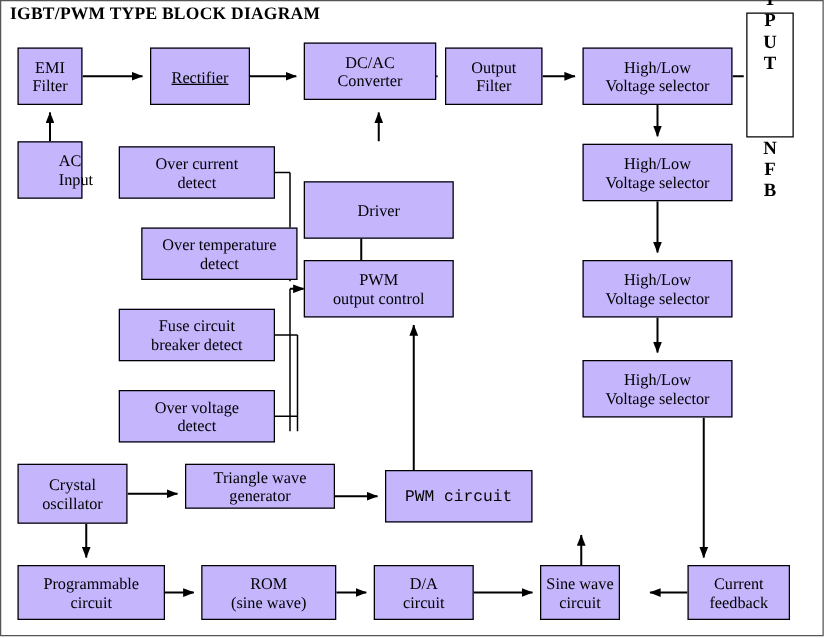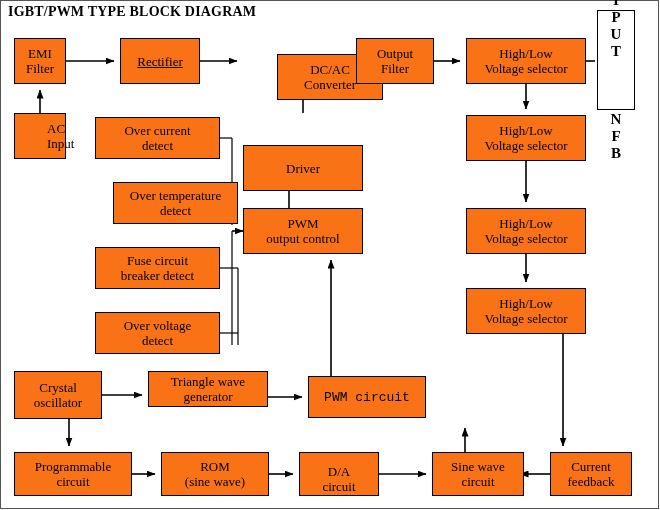--- a/index.html
+++ b/index.html
@@ -25,21 +25,21 @@
     top: 4px;
     font-family: "Liberation Serif", serif;
     font-weight: bold;
     font-size: 14px;
     letter-spacing: 0.2px;
     white-space: nowrap;
   }
   .box {
     position: absolute;
     border: 1px solid #000000;
-    background: #f97316;
+    background: #c4b5fd;
     display: flex;
     align-items: center;
     justify-content: center;
     text-align: center;
     font-family: "Liberation Serif", serif;
     font-size: 13px;
     line-height: 15px;
     box-sizing: border-box;
     padding: 1px 2px;
   }
@@ -171,21 +171,21 @@
       <span class="l2">Input</span>
     </span>
   </div>
 
   <div class="box" style="left:120px;top:38px;width:80px;height:46px;text-decoration:underline;">
     <span>
       <span>Rectifier</span>
     </span>
   </div>
 
-  <div class="box" style="left:243px;top:54px;width:106px;height:46px;margin-left:34px;">
+  <div class="box" style="left:243px;top:34px;width:106px;height:46px;">
     <span>
       <span>DC/AC</span>
       <span class="l2">Converter</span>
     </span>
   </div>
 
   <div class="box" style="left:356px;top:38px;width:78px;height:46px;">
     <span>
       <span>Output</span>
       <span class="l2">Filter</span>
@@ -288,28 +288,28 @@
     </span>
   </div>
 
   <div class="box" style="left:161px;top:452px;width:108px;height:44px;">
     <span>
       <span>ROM</span>
       <span class="l2">(sine wave)</span>
     </span>
   </div>
 
-  <div class="box" style="left:299px;top:452px;width:80px;height:44px;align-items:flex-end;">
+  <div class="box" style="left:299px;top:452px;width:80px;height:44px;">
     <span>
       <span>D/A</span>
       <span class="l2">circuit</span>
     </span>
   </div>
 
-  <div class="box" style="left:432px;top:452px;width:92px;height:44px;justify-content:flex-end;">
+  <div class="box" style="left:432px;top:452px;width:64px;height:44px;justify-content:flex-end;">
     <span>
       <span>Sine wave</span>
       <span class="l2">circuit</span>
     </span>
   </div>
 
   <div class="box" style="left:550px;top:452px;width:82px;height:44px;">
     <span>
       <span>Current</span>
       <span class="l2">feedback</span>

